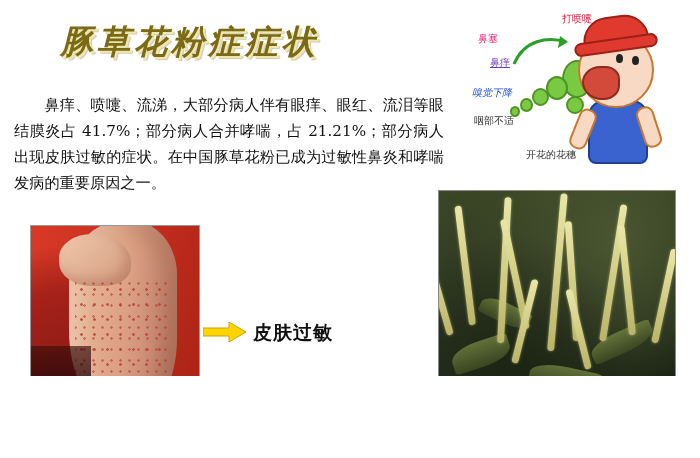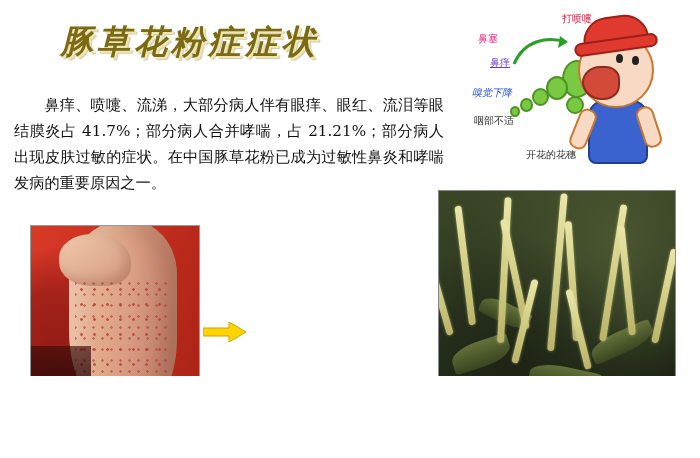--- a/index.html
+++ b/index.html
@@ -296,20 +296,21 @@
     <div class="arm-dots"></div>
     <div class="arm-dark"></div>
   </div>
 
   <div class="arrow">
     <svg width="44" height="20" viewBox="0 0 44 20">
       <polygon points="0,6 26,6 26,0 43,10 26,20 26,14 0,14" fill="#ffd400" stroke="#c9a400" stroke-width="1"></polygon>
     </svg>
   </div>
 
+  <div class="caption-skin">皮肤过敏</div>
 
   <div class="photo-plant">
     <div class="plant-bg"></div>
 
     <div class="leafy" style="left:12px; top:150px; width:60px; height:26px; transform:rotate(-18deg);"></div>
     <div class="leafy" style="left:90px; top:176px; width:72px; height:24px; transform:rotate(12deg);"></div>
     <div class="leafy" style="left:150px; top:140px; width:66px; height:22px; transform:rotate(-24deg);"></div>
     <div class="leafy" style="left:40px; top:112px; width:52px; height:20px; transform:rotate(26deg);"></div>
     <div class="leafy" style="left:170px; top:196px; width:56px; height:20px; transform:rotate(-10deg);"></div>
 

